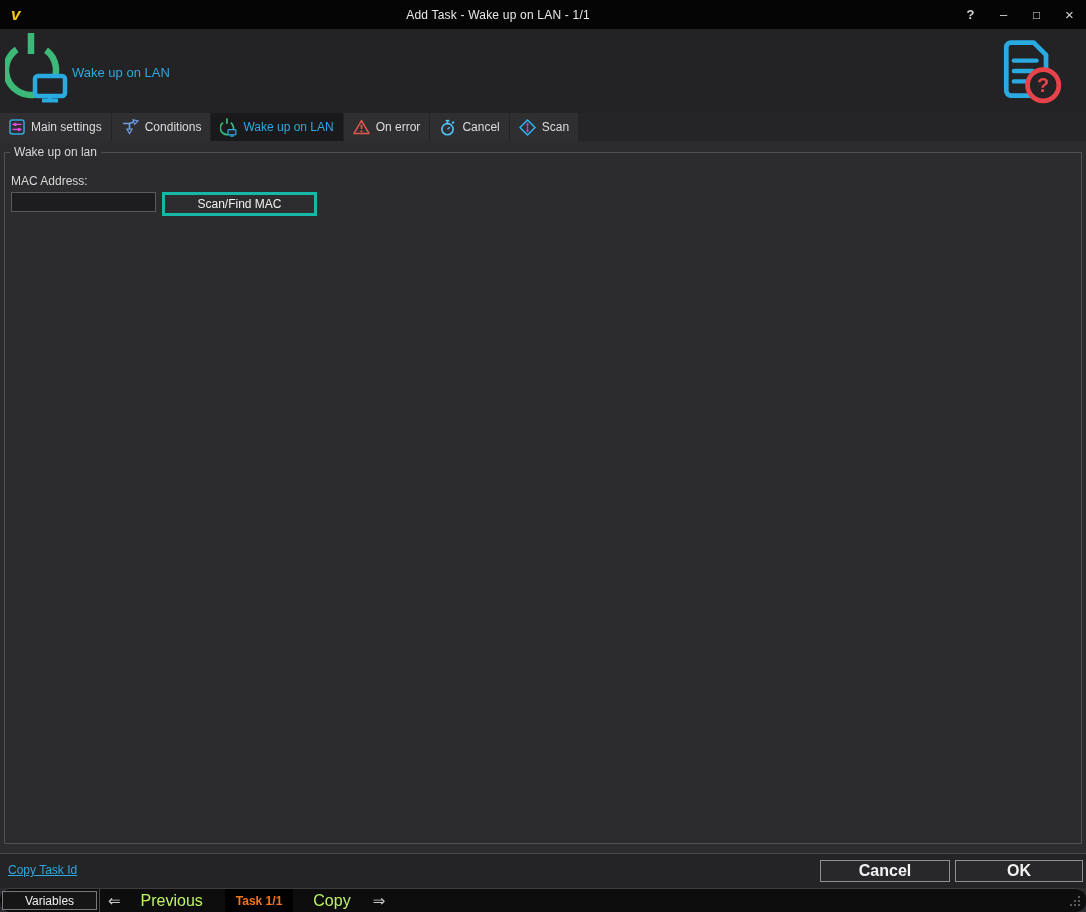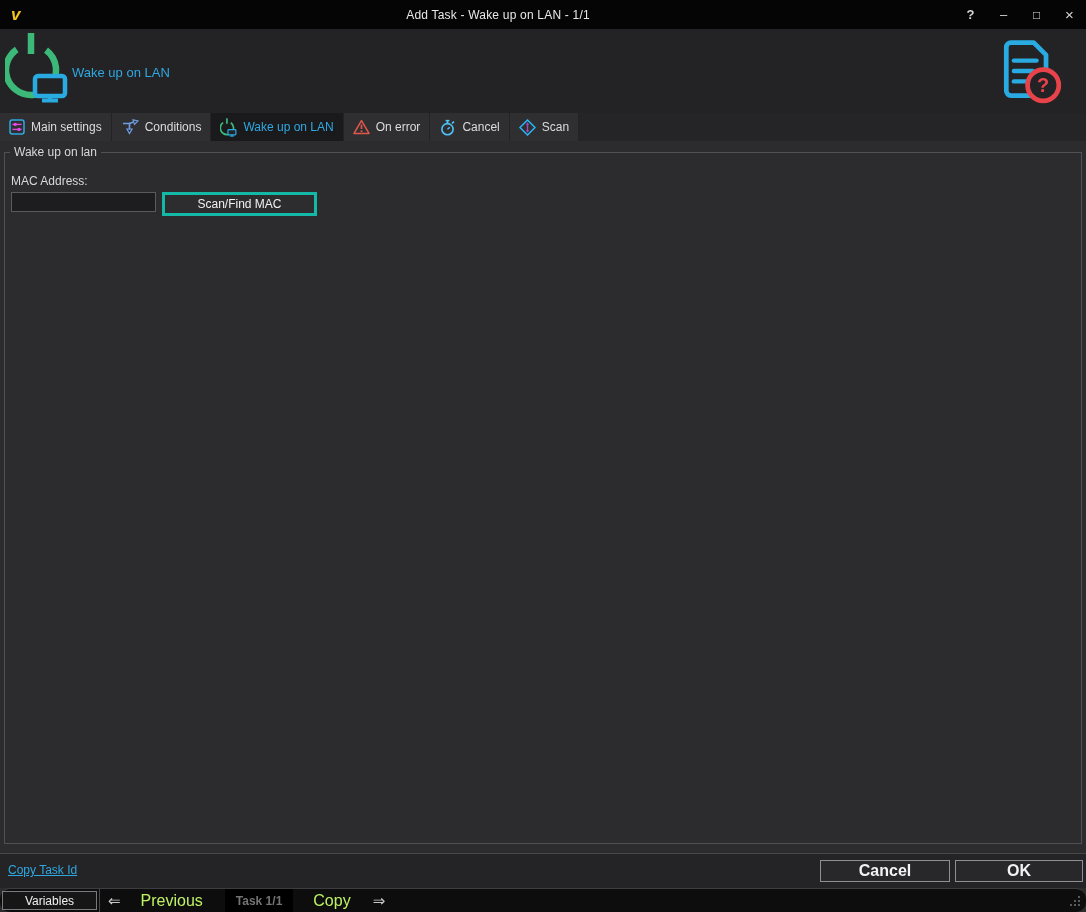--- a/index.html
+++ b/index.html
@@ -101,21 +101,21 @@
     margin-left:2px; width:95px; height:19px; background:#161617;
     border:1px solid #7a7a7e; color:#f0f0f0; font-size:12px;
     display:flex; align-items:center; justify-content:center; cursor:pointer;
   }
   .vsep { width:1px; height:100%; background:#4a4a4c; margin-left:2px; }
   .nav-arrow { color:#c8c8c8; font-size:15px; margin-left:8px; cursor:pointer; line-height:1; }
   .nav-arrow.right { margin-left:22px; }
   .nav-disabled { color:#bef264; font-size:16px; margin-left:20px; cursor:default; }
   .task-indicator {
     margin-left:22px; height:100%; display:flex; align-items:center;
-    padding:0 11px; background:#000000; color:#737373; font-weight:bold; font-size:12px;
+    padding:0 11px; background:#000000; color:#f97316; font-weight:bold; font-size:12px;
   }
   .grip {
     position:absolute; right:6px; bottom:14px; width:2px; height:2px;
     background:#5a5a5a;
     box-shadow:0 4px #5a5a5a,-4px 4px #5a5a5a,0 8px #5a5a5a,-4px 8px #5a5a5a,-8px 8px #5a5a5a;
     cursor:nwse-resize;
   }
 </style>
 </head>
 <body>

